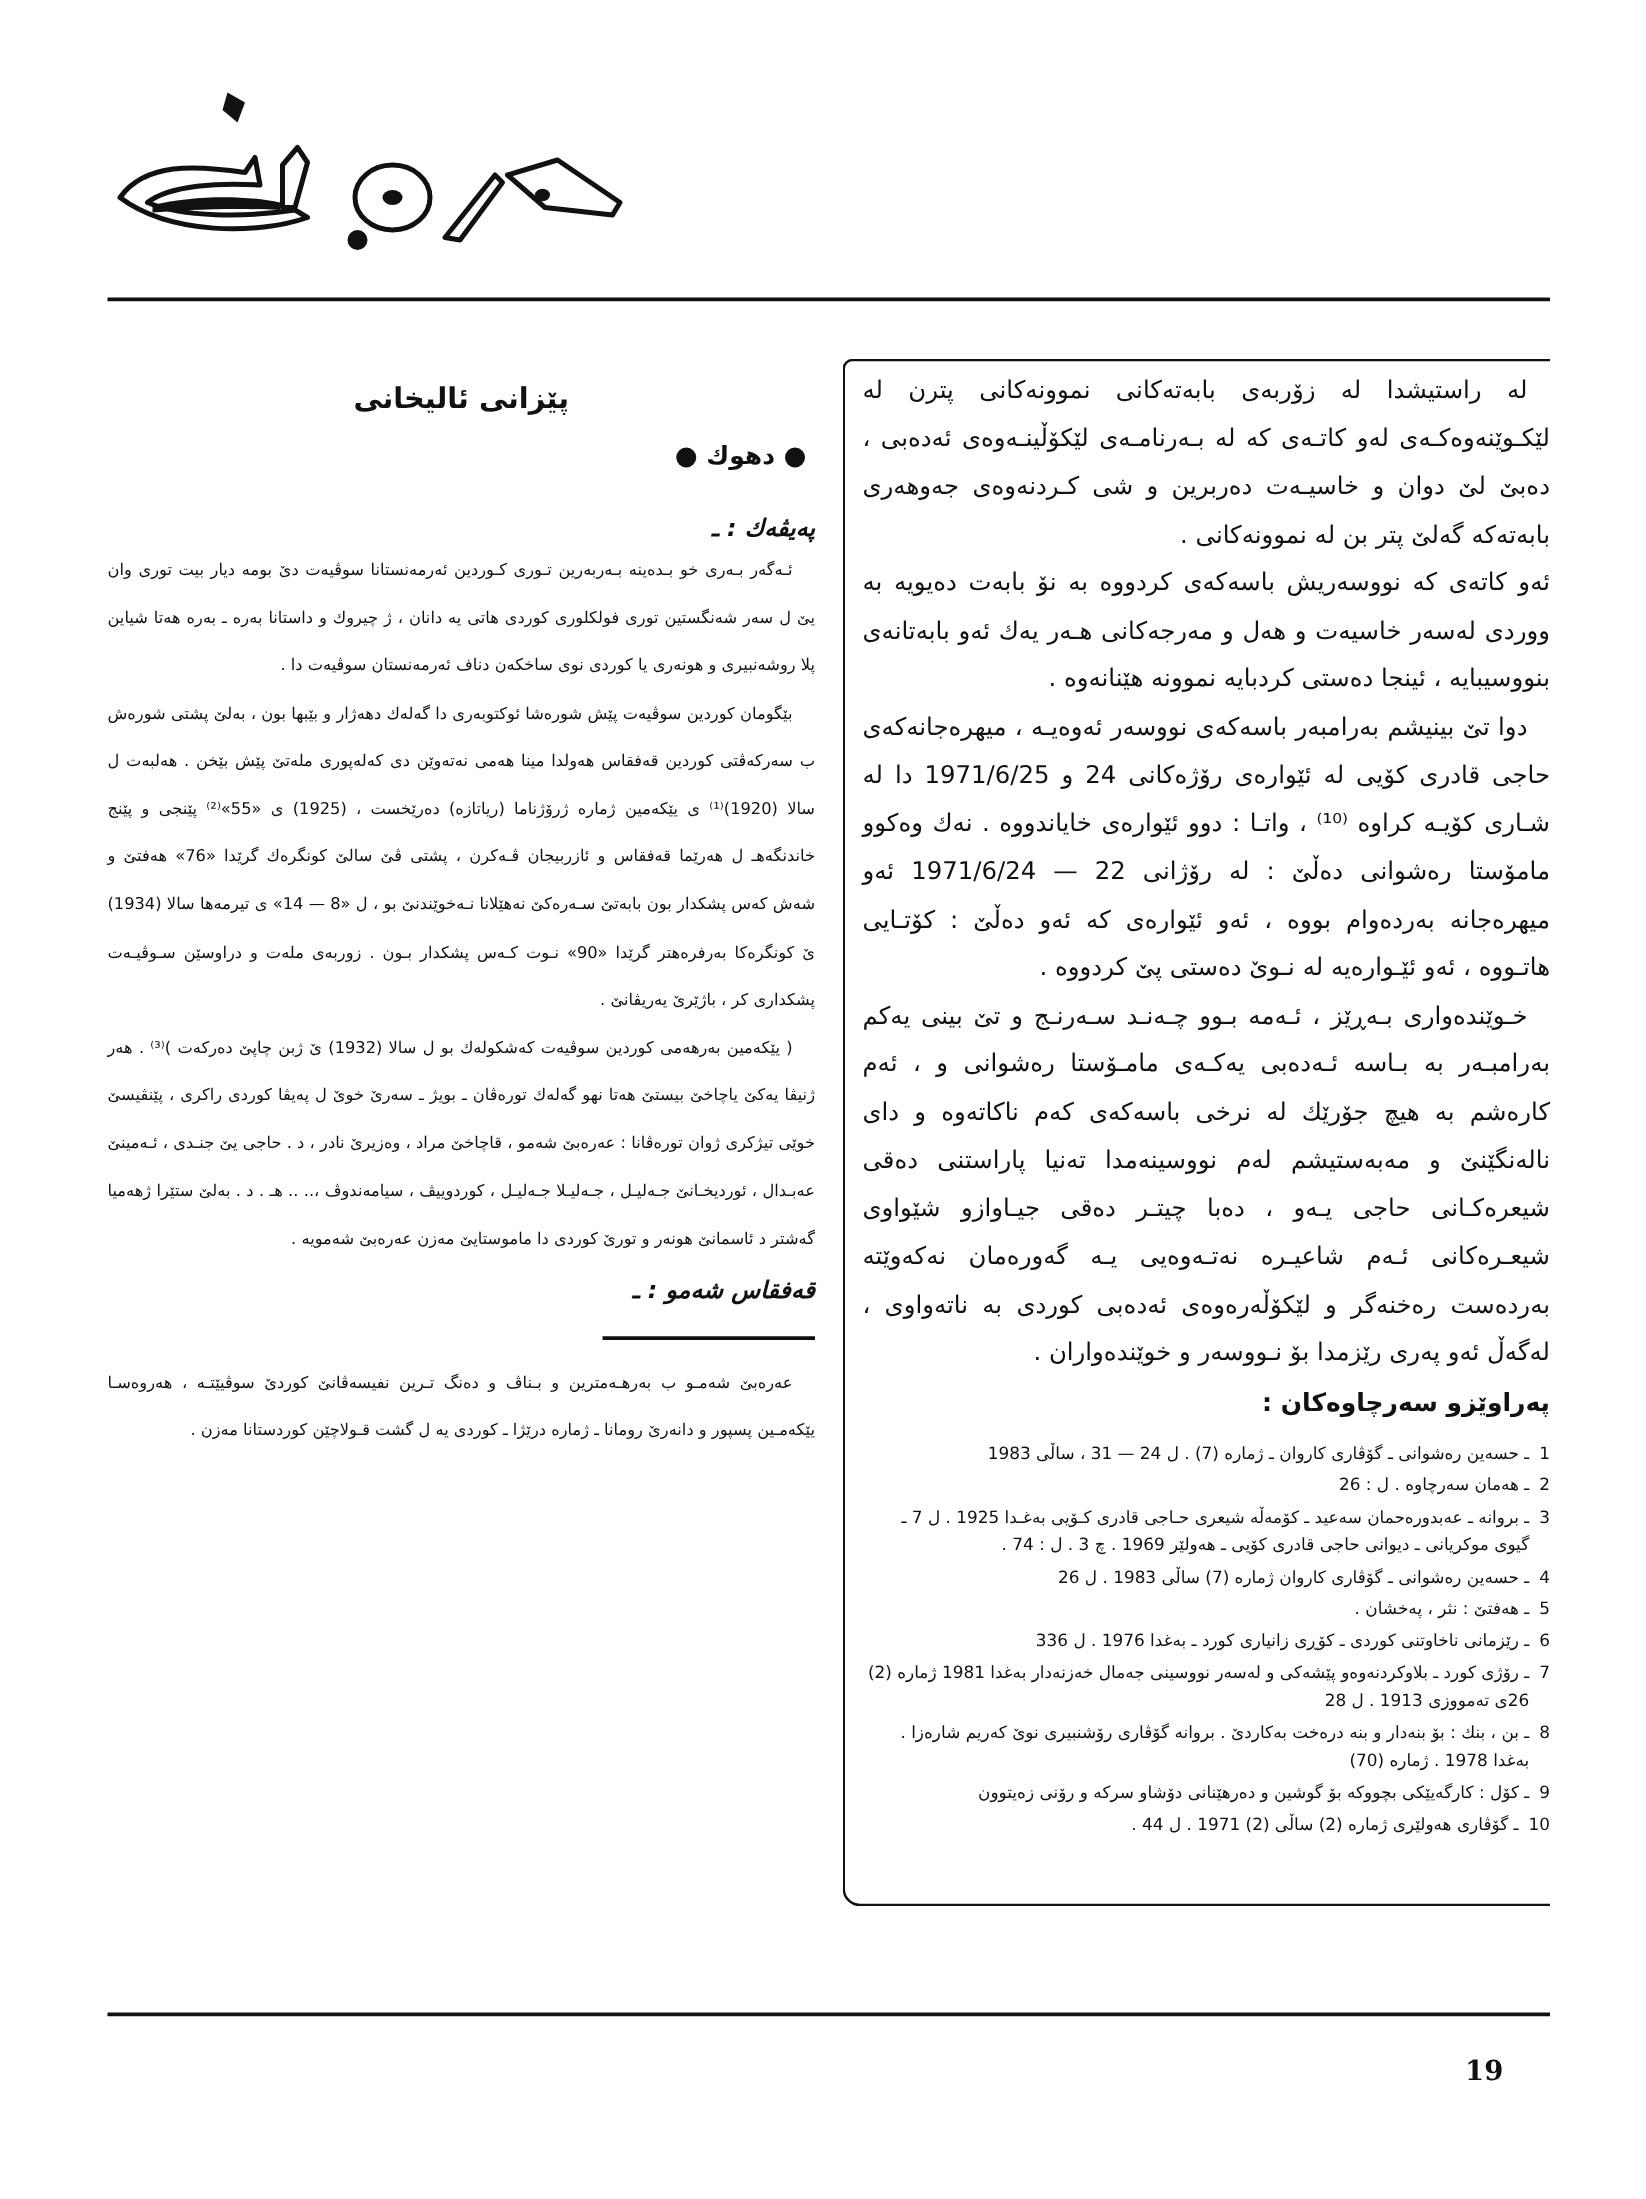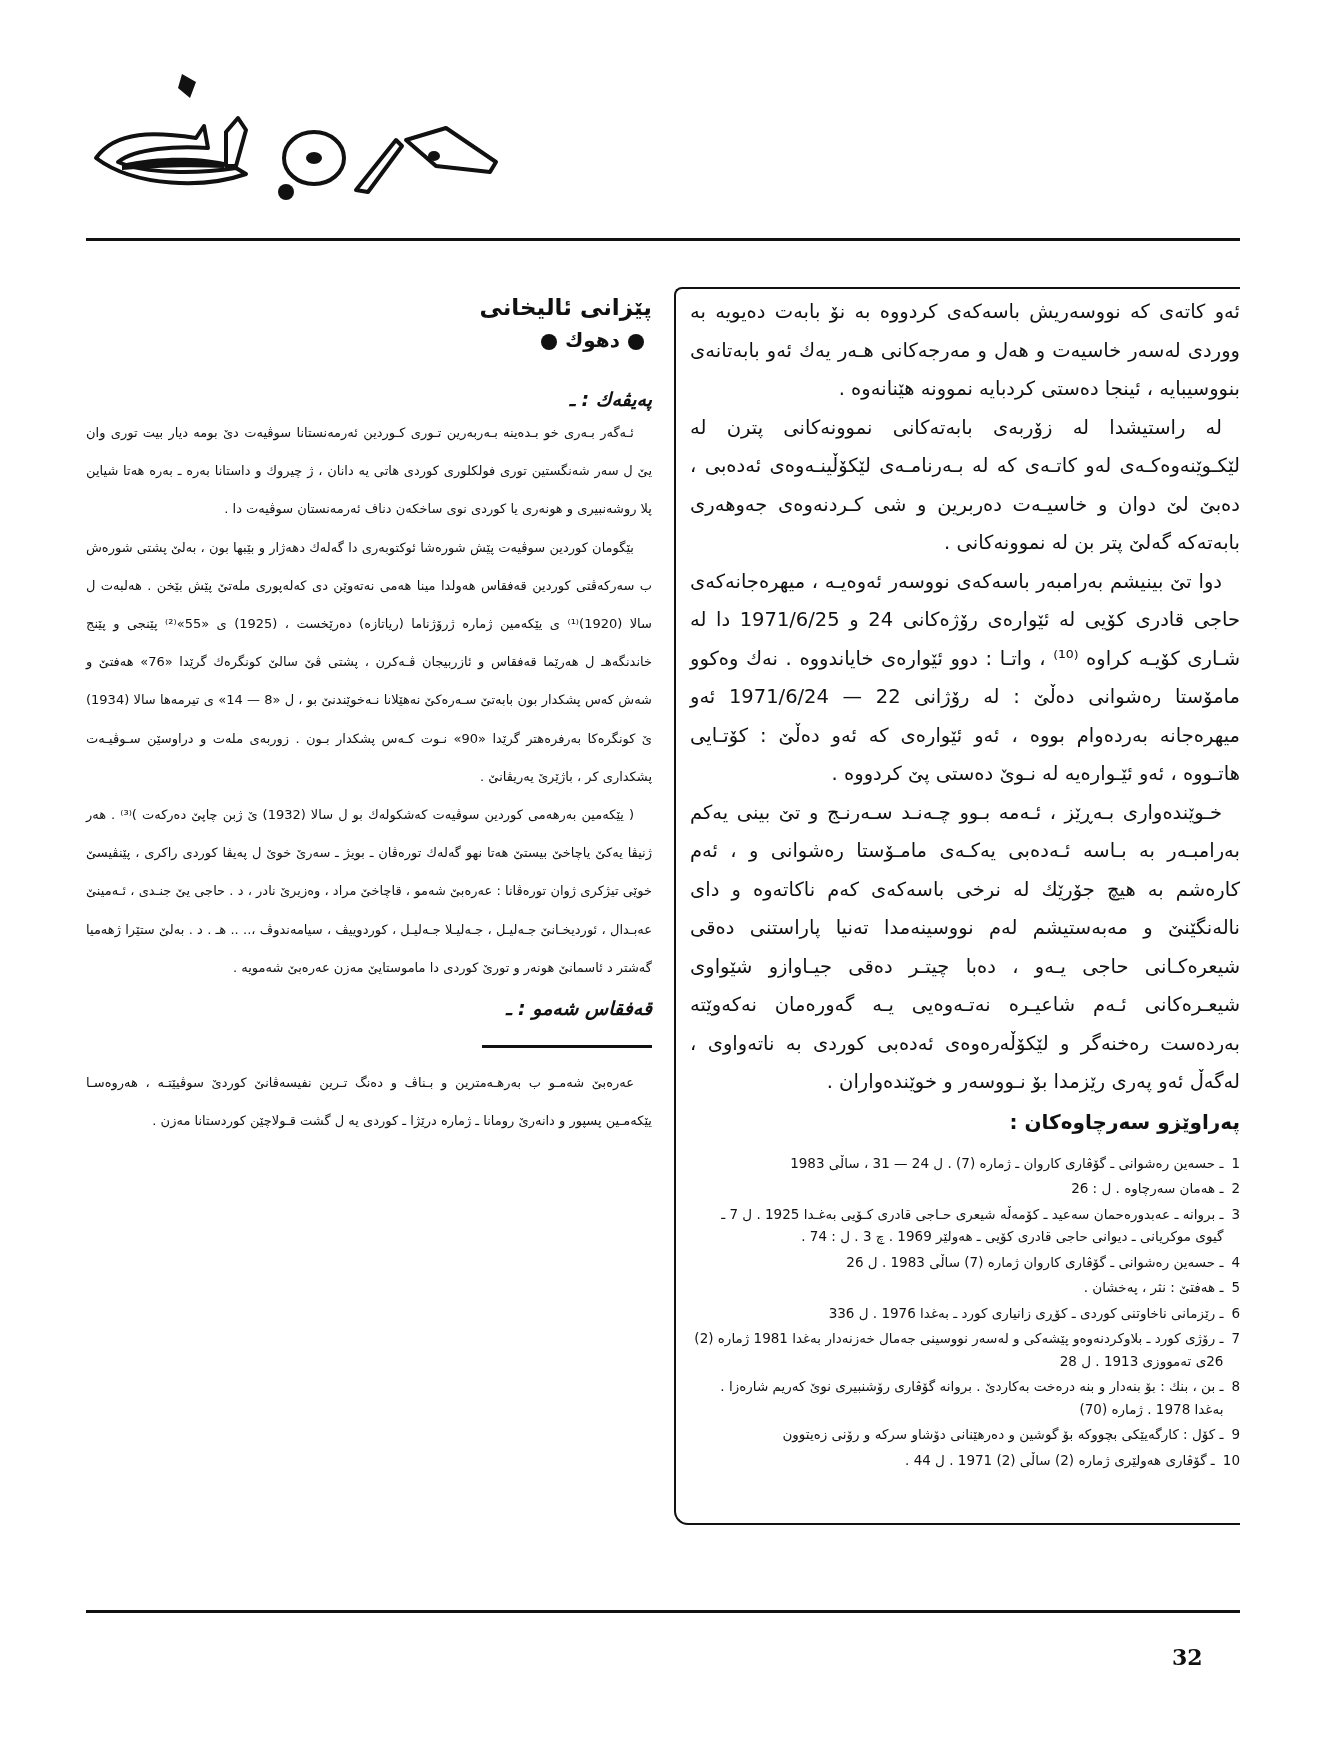--- a/index.html
+++ b/index.html
@@ -17,21 +17,21 @@
     }
     .rule-bottom {
       position: absolute; left: 86px; top: 1610px; width: 1154px; height: 3px; background: #111;
     }
     
     .col-left {
       position: absolute; left: 86px; top: 290px; width: 566px;
       direction: rtl; text-align: justify;
     }
     .title {
-      text-align: right; font-weight: bold; font-size: 23px; line-height: 34px; margin: 0;
+      text-align: center; font-weight: bold; font-size: 23px; line-height: 34px; margin: 12px;
     }
     .byline {
       text-align: right; font-weight: bold; font-size: 20px; line-height: 32px; margin: 0 0 28px 0;
     }
     .bullet { display: inline-block; width: 16px; height: 16px; border-radius: 50%; background: #111; vertical-align: middle; margin: 0 8px; }
     .section-head {
       font-weight: bold; font-size: 19px; line-height: 30px; margin: 0; font-style: italic;
     }
     .para {
       font-size: 13px; line-height: 38.2px; margin: 0; text-align: justify;
@@ -95,22 +95,22 @@
   <h2 class="section-head">پەیڤەك : ـ</h2>
   <p class="para indent">ئـەگەر بـەری خو بـدەینە بـەربەرین تـوری کـوردین ئەرمەنستانا سوڤیەت دێ بومە دیار بیت توری وان یێ ل سەر شەنگستین توری فولکلوری کوردی هاتی یە دانان ، ژ چیروك و داستانا بەرە ـ بەرە هەتا شیاین پلا روشەنبیری و هونەری یا کوردی نوی ساخکەن دناف ئەرمەنستان سوڤیەت دا .</p>
   <p class="para indent">بێگومان کوردین سوڤیەت پێش شورەشا ئوکتوبەری دا گەلەك دهەژار و بێبها بون ، بەلێ پشتی شورەش ب سەرکەڤتی کوردین قەفقاس هەولدا مینا هەمی نەتەوێن دی کەلەپوری ملەتێ پێش بێخن . هەلبەت ل سالا (1920)⁽¹⁾ ی یێکەمین ژمارە ژرۆژناما (ریاتازە) دەرێخست ، (1925) ی «55»⁽²⁾ پێنجی و پێنج خاندنگەهـ ل هەرێما قەفقاس و ئازربیجان ڤـەکرن ، پشتی ڤێ سالێ کونگرەك گرێدا «76» هەفتێ و شەش کەس پشکدار بون بابەتێ سـەرەکێ نەهێلانا نـەخوێندنێ بو ، ل «8 — 14» ی تیرمەها سالا (1934) ێ کونگرەکا بەرفرەهتر گرێدا «90» نـوت کـەس پشکدار بـون . زوربەی ملەت و دراوسێن سـوڤیـەت پشکداری کر ، باژێرێ یەریڤانێ .</p>
   <p class="para indent">( یێکەمین بەرهەمی کوردین سوڤیەت کەشکولەك بو ل سالا (1932) ێ ژبن چاپێ دەرکەت )⁽³⁾ . هەر ژنیڤا یەکێ یاچاخێ بیستێ هەتا نهو گەلەك تورەڤان ـ بویژ ـ سەرێ خوێ ل پەیڤا کوردی راکری ، پێنڤیسێ خوێی تیژکری ژوان تورەڤانا : عەرەبێ شەمو ، قاچاخێ مراد ، وەزیرێ نادر ، د . حاجی یێ جنـدی ، ئـەمینێ عەبـدال ، ئوردیخـانێ جـەلیـل ، جـەلیـلا جـەلیـل ، کوردوییڤ ، سیامەندوڤ ،.. .. هـ . د . بەلێ ستێرا ژهەمیا گەشتر د ئاسمانێ هونەر و تورێ کوردی دا ماموستایێ مەزن عەرەبێ شەمویە .</p>
   <h2 class="section-head" style="margin-top:6px">قەفقاس شەمو : ـ</h2>
   <div class="sep-short"></div>
   <p class="para indent">عەرەبێ شەمـو ب بەرهـەمترین و بـناڤ و دەنگ تـرین نفیسەڤانێ کوردێ سوڤیێتـە ، هەروەسـا یێکەمـین پسپور و دانەرێ رومانا ـ ژمارە درێژا ـ کوردی یە ل گشت قـولاچێن کوردستانا مەزن .</p>
 </div>
 
 <div class="col-right">
+  <p class="para indent">لە راستیشدا لە زۆربەی بابەتەکانی نموونەکانی پترن لە لێکـوێنەوەکـەی لەو کاتـەی کە لە بـەرنامـەی لێکۆڵینـەوەی ئەدەبی ، دەبێ لێ دوان و خاسیـەت دەربرین و شی کـردنەوەی جەوهەری بابەتەکە گەلێ پتر بن لە نموونەکانی .</p>
   <p class="para">ئەو کاتەی کە نووسەریش باسەکەی کردووە بە نۆ بابەت دەیویە بە ووردی لەسەر خاسیەت و هەل و مەرجەکانی هـەر یەك ئەو بابەتانەی بنووسیبایە ، ئینجا دەستی کردبایە نموونە هێنانەوە .</p>
-  <p class="para indent">لە راستیشدا لە زۆربەی بابەتەکانی نموونەکانی پترن لە لێکـوێنەوەکـەی لەو کاتـەی کە لە بـەرنامـەی لێکۆڵینـەوەی ئەدەبی ، دەبێ لێ دوان و خاسیـەت دەربرین و شی کـردنەوەی جەوهەری بابەتەکە گەلێ پتر بن لە نموونەکانی .</p>
   <p class="para indent">دوا تێ بینیشم بەرامبەر باسەکەی نووسەر ئەوەیـە ، میهرەجانەکەی حاجی قادری کۆیی لە ئێوارەی رۆژەکانی 24 و 1971/6/25 دا لە شـاری کۆیـە کراوە ⁽¹⁰⁾ ، واتـا : دوو ئێوارەی خایاندووە . نەك وەکوو مامۆستا رەشوانی دەڵێ : لە رۆژانی 22 — 1971/6/24 ئەو میهرەجانە بەردەوام بووە ، ئەو ئێوارەی کە ئەو دەڵێ : کۆتـایی هاتـووە ، ئەو ئێـوارەیە لە نـوێ دەستی پێ کردووە .</p>
   <p class="para indent">خـوێندەواری بـەڕێز ، ئـەمە بـوو چـەنـد سـەرنـج و تێ بینی یەکم بەرامبـەر بە بـاسە ئـەدەبی یەکـەی مامـۆستا رەشوانی و ، ئەم کارەشم بە هیچ جۆرێك لە نرخی باسەکەی کەم ناکاتەوە و دای نالەنگێنێ و مەبەستیشم لەم نووسینەمدا تەنیا پاراستنی دەقی شیعرەکـانی حاجی یـەو ، دەبا چیتـر دەقی جیـاوازو شێواوی شیعـرەکانی ئـەم شاعیـرە نەتـەوەیی یـە گەورەمان نەکەوێتە بەردەست رەخنەگر و لێکۆڵەرەوەی ئەدەبی کوردی بە ناتەواوی ، لەگەڵ ئەو پەری رێزمدا بۆ نـووسەر و خوێندەواران .</p>
   <h3 class="notes-head">پەراوێزو سەرچاوەکان :</h3>
   <ol class="notes">
     <li class="note">
         <span class="num">1</span>
         <span class="txt">ـ حسەین رەشوانی ـ گۆڤاری کاروان ـ ژمارە (7) . ل 24 — 31 ، ساڵی 1983</span>
       </li>
     <li class="note">
         <span class="num">2</span>
@@ -146,13 +146,13 @@
       </li>
     <li class="note">
         <span class="num">10</span>
         <span class="txt">ـ گۆڤاری هەولێری ژمارە (2) ساڵی (2) 1971 . ل 44 .</span>
       </li>
   </ol>
 </div>
 
 <div class="rule-bottom"></div>
 
-<div class="page-number">32</div>
+<div class="page-number">19</div>
 
 </body></html>

